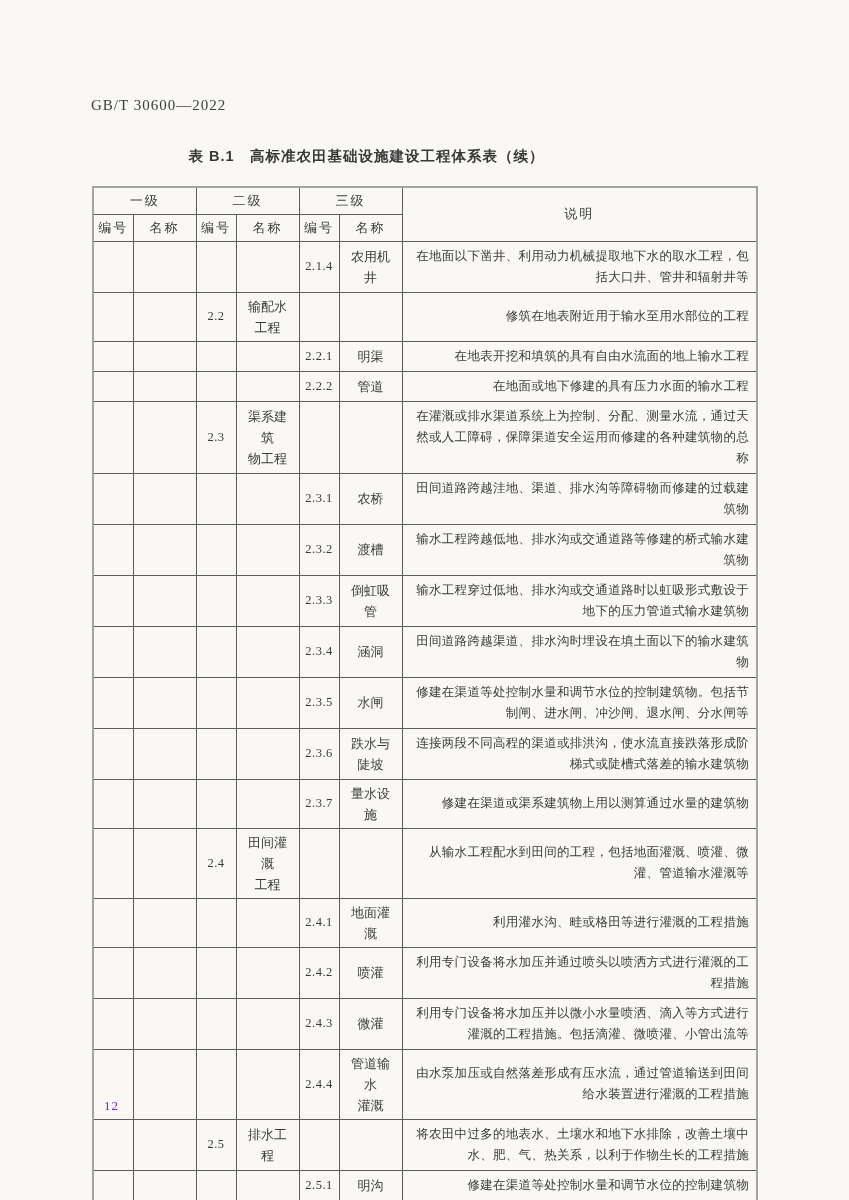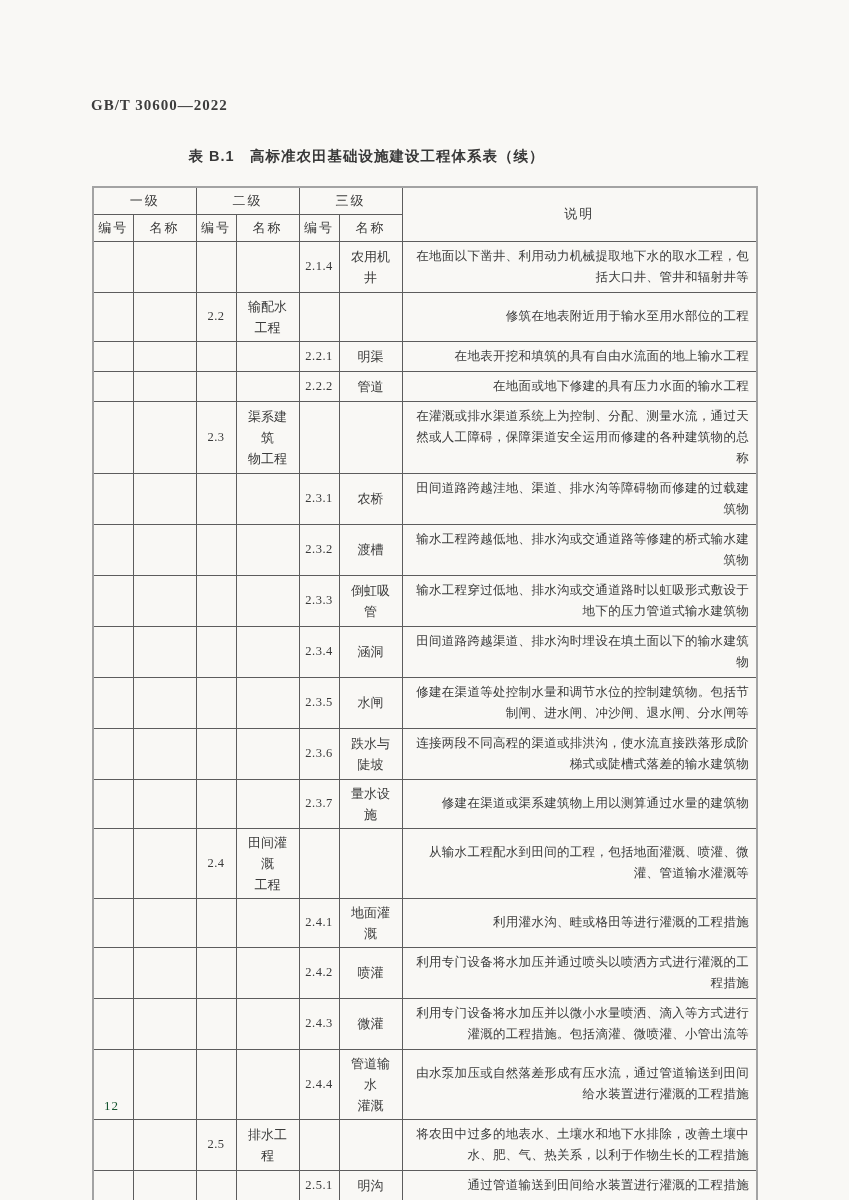--- a/index.html
+++ b/index.html
@@ -13,21 +13,21 @@
     background: #f9f8f5;
     font-family: "Liberation Serif", serif;
     color: #3a3a3a;
     overflow: hidden;
   }
   .doc-number {
     position: absolute;
     left: 91px;
     top: 97px;
     font-size: 15px;
-    font-weight: bold;
+    font-weight: normal;
     letter-spacing: 1px;
     color: #3d3d3d;
   }
   .table-title {
     position: absolute;
     left: 0;
     top: 147px;
     width: 733px;
     text-align: center;
     font-family: "Liberation Sans", sans-serif;
@@ -78,21 +78,21 @@
     text-align: right;
     padding: 4px 7px;
     line-height: 21px;
     letter-spacing: 0.3px;
   }
   .page-number {
     position: absolute;
     left: 104px;
     top: 1098px;
     font-size: 13px;
-    color: #14532d;
+    color: #6d28d9;
     letter-spacing: 1px;
   }
 </style>
 </head>
 <body>
 
 <div class="doc-number">GB/T 30600—2022</div>
 
 <div class="table-title">表 B.1　高标准农田基础设施建设工程体系表（续）</div>
 
@@ -290,21 +290,21 @@
         <td class="name"></td>
         <td class="desc">将农田中过多的地表水、土壤水和地下水排除，改善土壤中水、肥、气、热关系，以利于作物生长的工程措施</td>
       </tr>
       <tr>
         <td class="code"></td>
         <td class="name"></td>
         <td class="code"></td>
         <td class="name"></td>
         <td class="code">2.5.1</td>
         <td class="name">明沟</td>
-        <td class="desc">通过管道输送到田间给水装置进行灌溉的工程措施</td>
+        <td class="desc">修建在渠道等处控制水量和调节水位的控制建筑物</td>
       </tr>
       <tr>
         <td class="code"></td>
         <td class="name"></td>
         <td class="code"></td>
         <td class="name"></td>
         <td class="code">2.5.2</td>
         <td class="name">暗管</td>
         <td class="desc">在地表以下修筑的地下排水工程</td>
       </tr>

